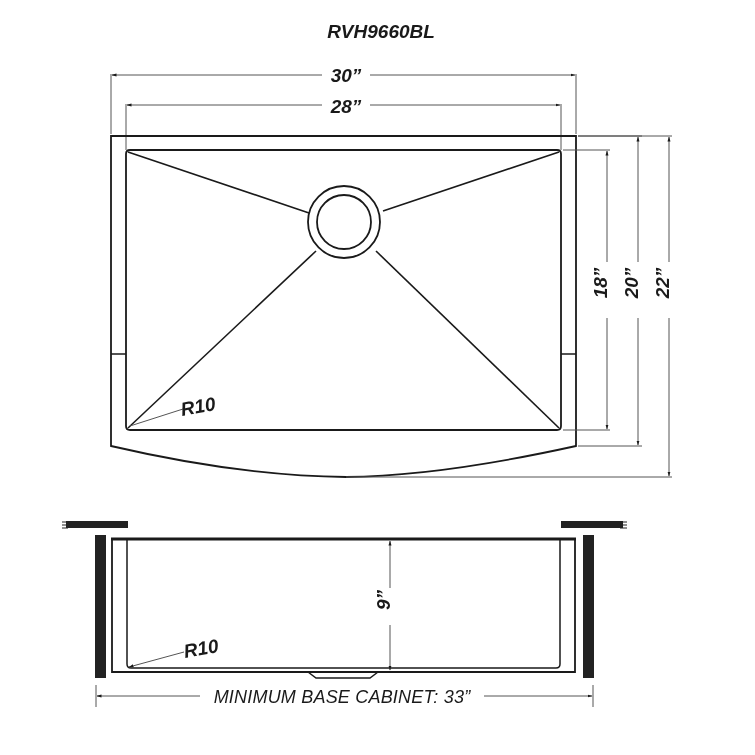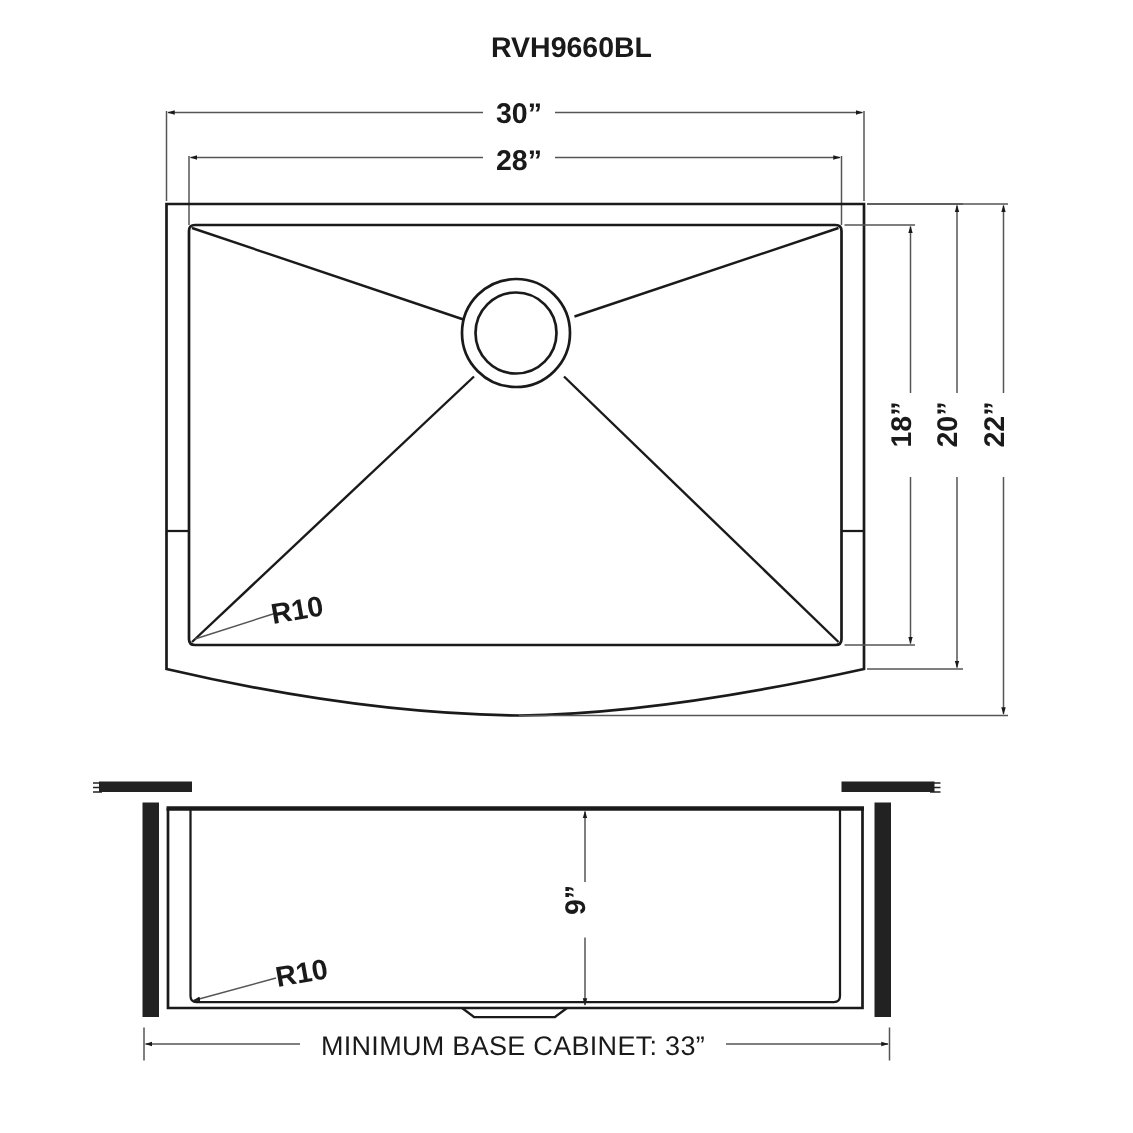--- a/index.html
+++ b/index.html
@@ -1,17 +1,17 @@
 <!DOCTYPE html>
 <html><head>
 <meta charset="utf-8">
 <style>
   html, body { margin: 0; padding: 0; background: #ffffff; }
   body { width: 755px; height: 755px; position: relative; overflow: hidden; font-family: "Liberation Sans", "DejaVu Sans", sans-serif; }
-  .canvas { position: absolute; left: 0; top: 0; width: 755px; height: 755px; }
+  .canvas { position: absolute; left: 0; top: 0; width: 755px; height: 755px; font-style: italic; }
   svg text { font-family: "Liberation Sans", "DejaVu Sans", sans-serif; font-weight: bold; fill: #1a1a1a; }
   .title { font-size: 19px; }
   .dim { font-size: 19px; }
   .cab { font-size: 18px; font-weight: normal; letter-spacing: 0.2px; }
 </style>
 </head>
 <body>
 
 <div class="canvas">
 <svg width="755" height="755" viewBox="0 0 755 755" xmlns="http://www.w3.org/2000/svg">

